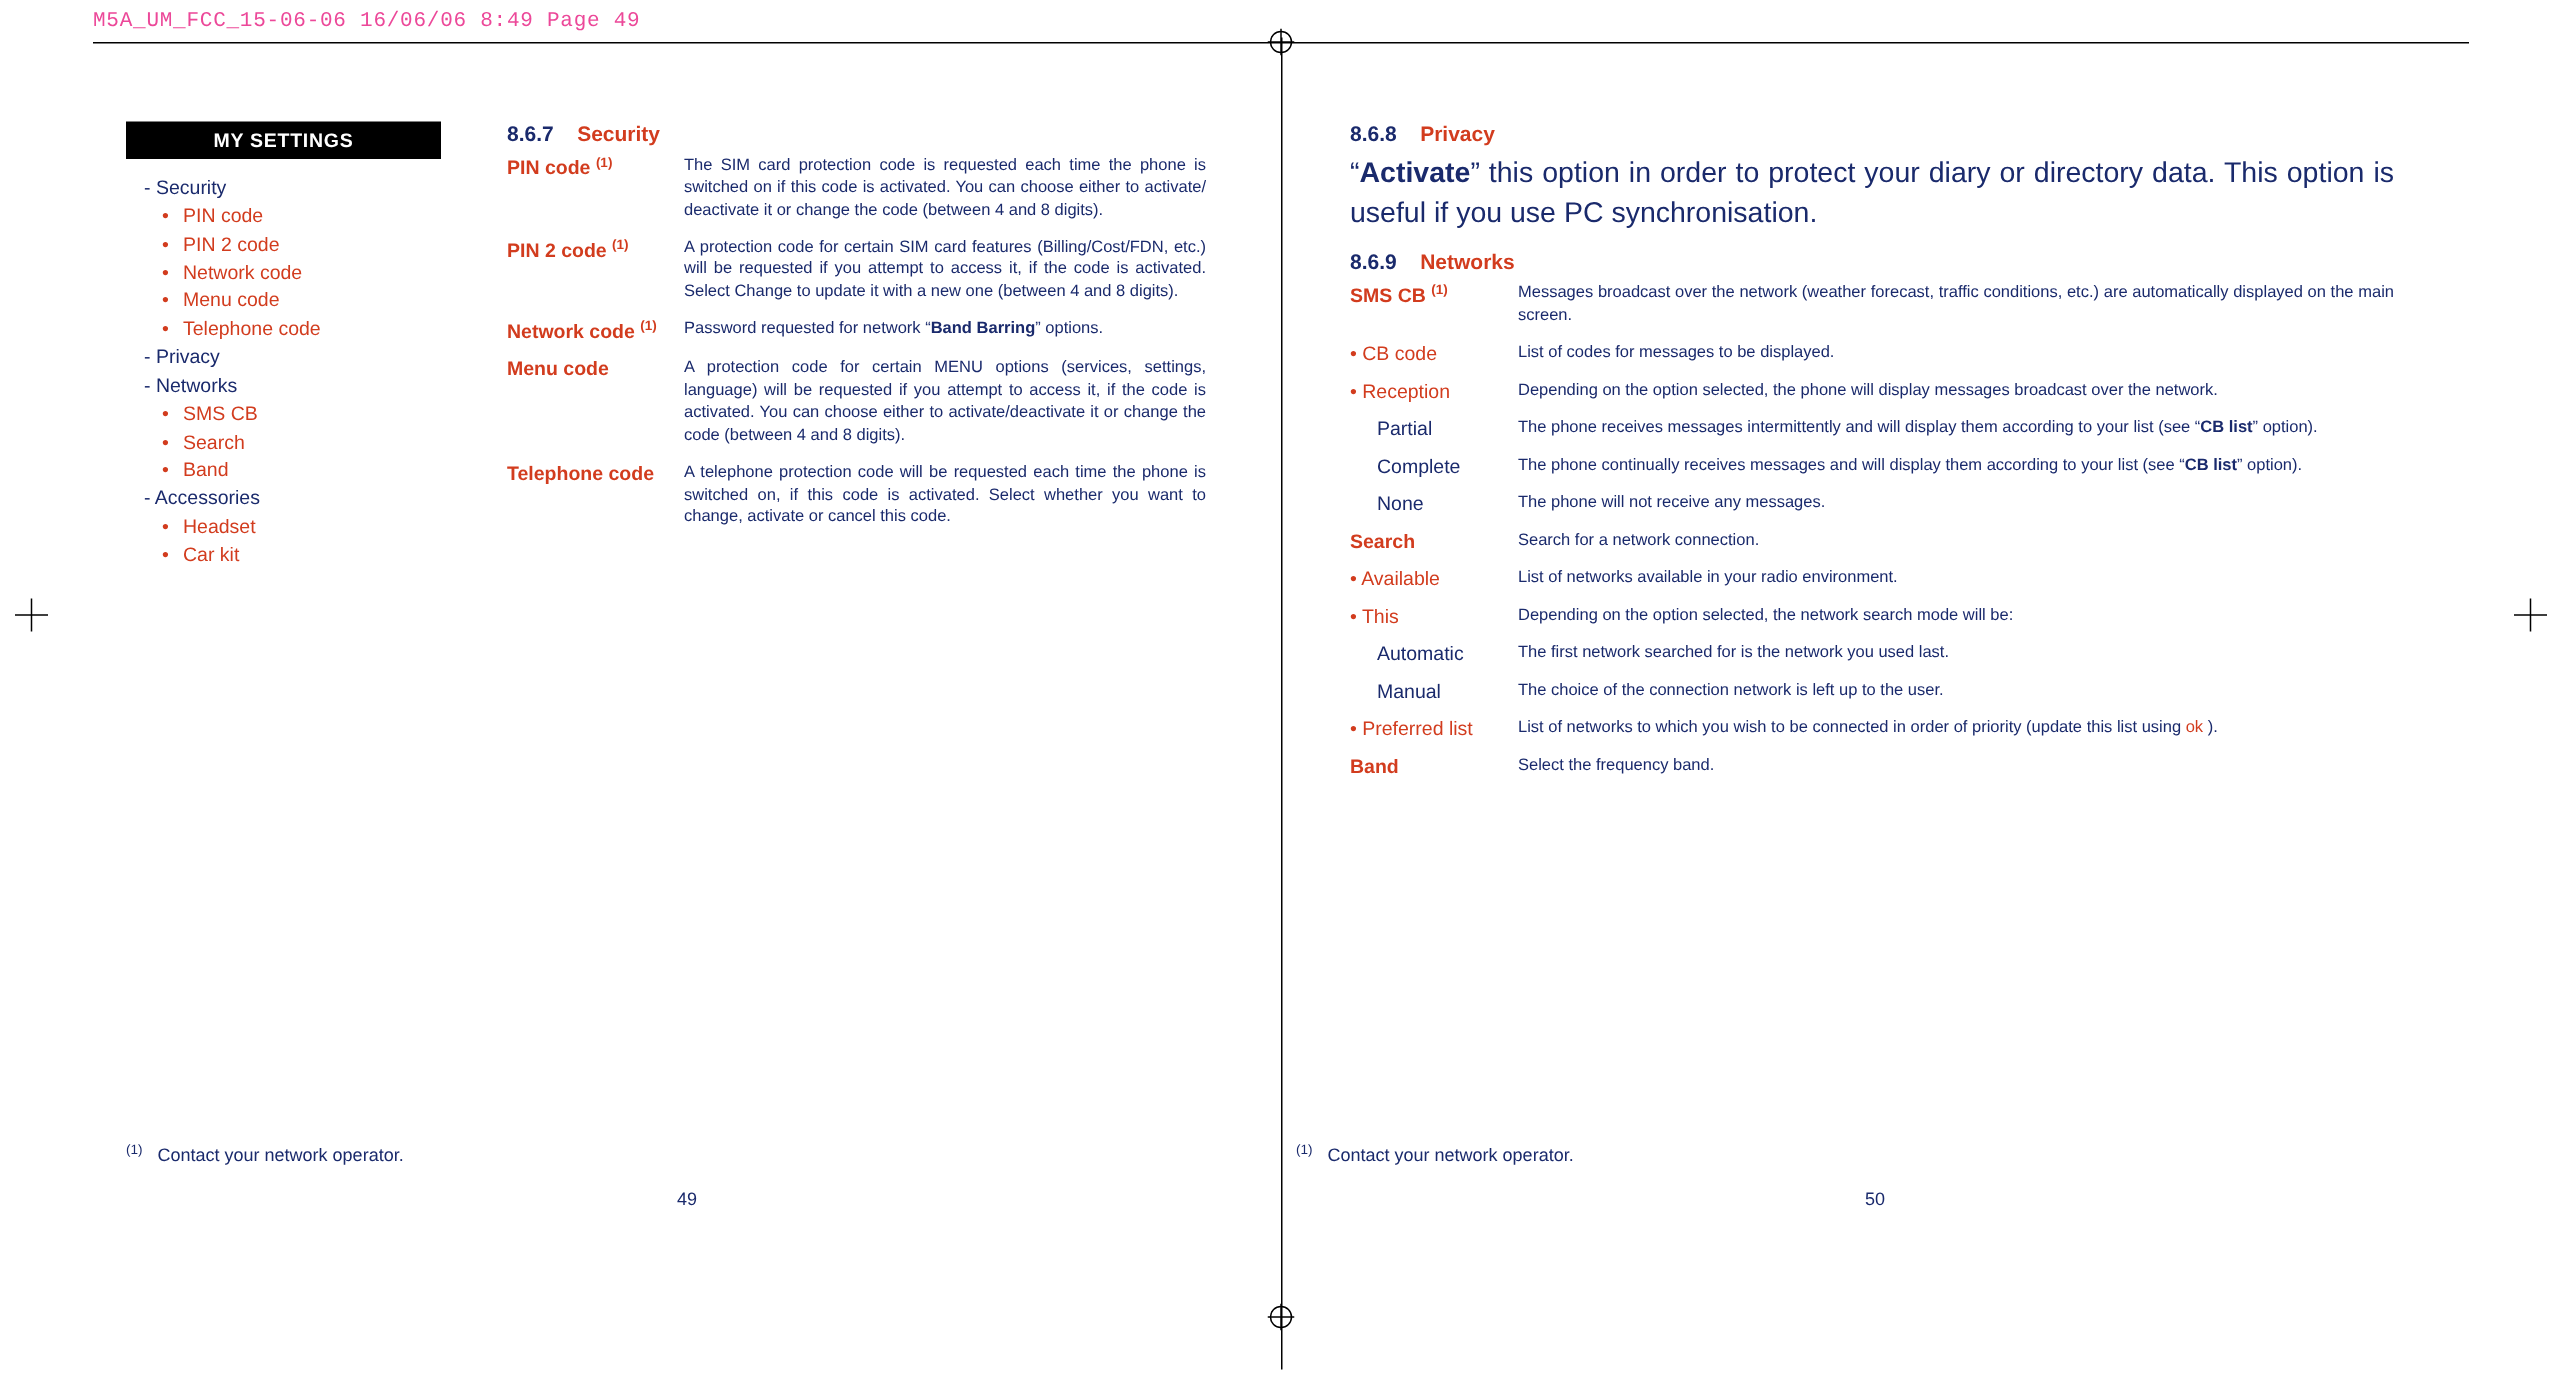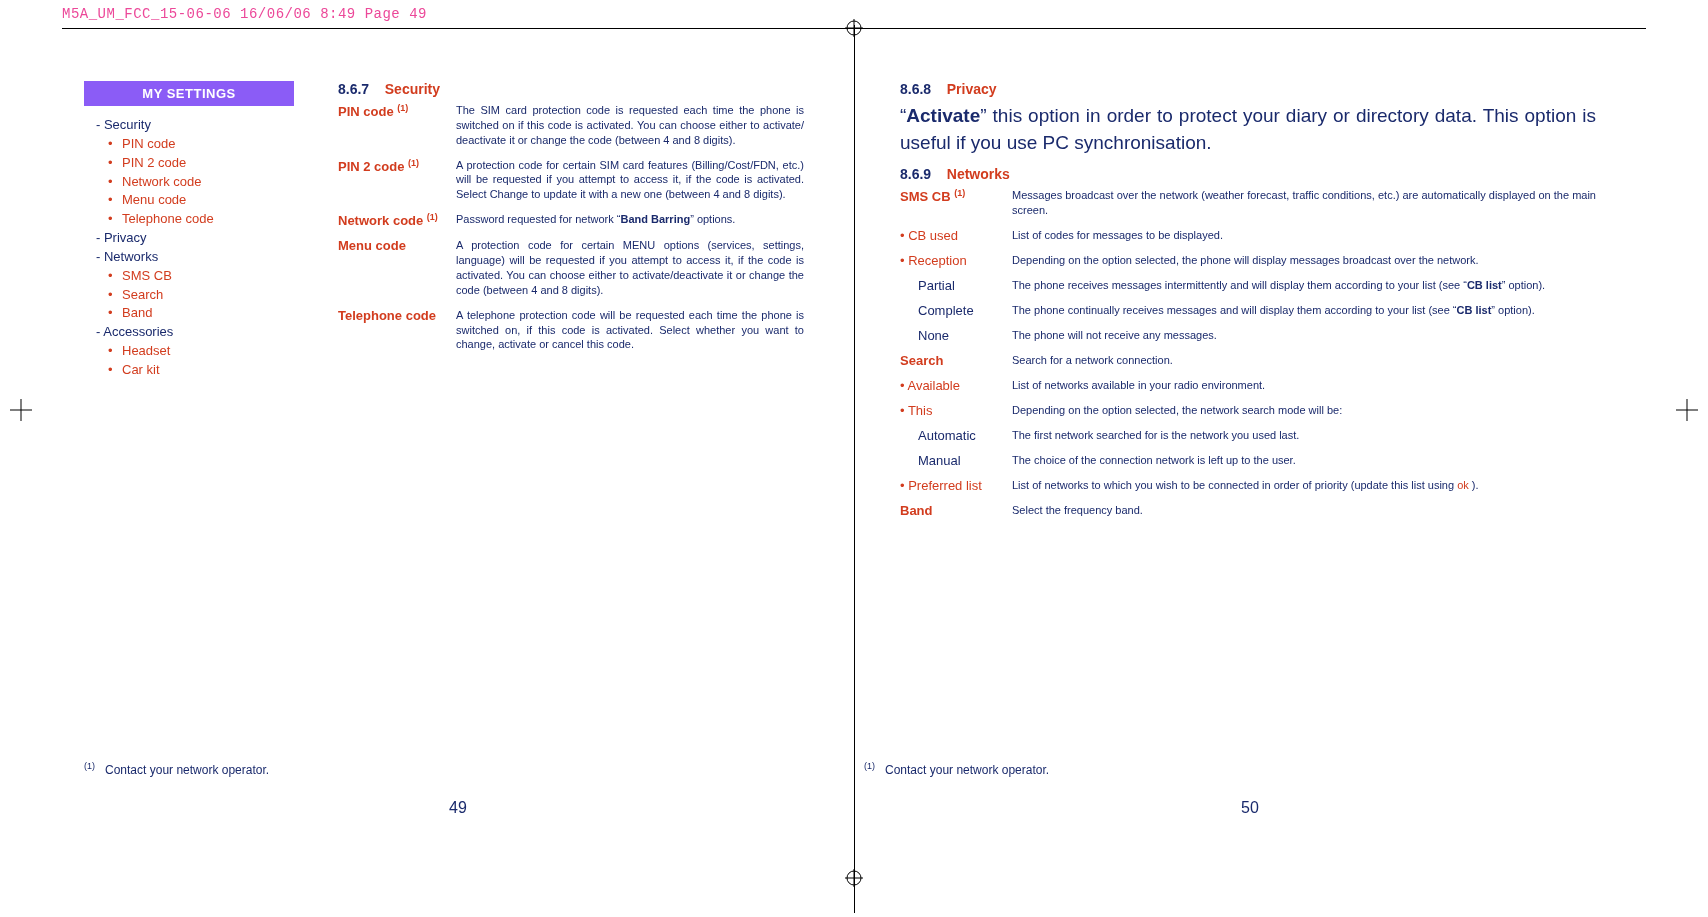--- a/index.html
+++ b/index.html
@@ -19,21 +19,21 @@
   .cross-left  { left: -52px; top: 370px; }
   .cross-right { right: -52px; top: 370px; }
 
   .page { position: absolute; top: 0; bottom: 0; padding: 52px 40px 0 40px; }
   .page-left  { left: 0; right: 50%; }
   .page-right { left: 50%; right: 0; }
   .bold   { font-weight: 700; }
   .sup    { font-size: 9px; vertical-align: super; }
 
   .sidebar { position: absolute; left: 22px; top: 52px; width: 210px; }
-  .sidebar-header { background: #8b5cf6; color: #fff; font-weight: 700; letter-spacing: 0.5px; padding: 5px 0; text-align: center; font-size: 13px; }
+  .sidebar-header { background: #000000; color: #fff; font-weight: 700; letter-spacing: 0.5px; padding: 5px 0; text-align: center; font-size: 13px; }
   .side-list { padding: 10px 6px 0 8px; font-size: 13px; line-height: 1.45; }
   .side-list .sec { color: #1a2a6c; padding-left: 4px; }
   .side-list .sec::before { content: "-  "; color:#1a2a6c; }
   .side-list .item { color: #d23c1e; padding-left: 30px; position: relative; }
   .side-list .item::before { content: "\2022"; position:absolute; left: 16px; top:0; }
 
   .content-left { margin-left: 236px; padding-right: 10px; }
   .sec-head { margin-bottom: 6px; }
   .sec-num { color:#1a2a6c; font-weight:700; font-size: 14px; margin-right: 12px;}
   .sec-title { color:#d23c1e; font-weight:700; font-size: 14px; }
@@ -46,21 +46,21 @@
   .page-right .indent1 .def-term { padding-left: 0; color:#d23c1e; font-weight:400; }
   .page-right .indent2 .def-term { padding-left: 18px; color:#1a2a6c; font-weight:400; }
   .page-right .def-row.boldterm .def-term { font-weight:700; }
 
   .para { color:#1a2a6c; font-size:19px; line-height:1.4; margin-bottom: 10px; text-align: justify; }
 
   .footnote { position:absolute; bottom: 140px; left: 22px; font-size: 12px; color:#1a2a6c; }
   .footnote .sup { color:#1a2a6c; }
   .page-right .footnote { left: 10px; }
 
-  .page-num { position:absolute; bottom: 100px; font-size: 16px; color:#1a2a6c; font-weight: 400; }
+  .page-num { position:absolute; bottom: 111px; font-size: 12px; color:#1a2a6c; font-weight: 400; }
   .page-left .page-num { left: 50%; transform: translateX(-50%); }
   .page-right .page-num { left: 50%; transform: translateX(-50%); }
 
   .ok { color:#d23c1e; font-family: Arial, sans-serif; }
 </style>
 </head>
 <body>
 
 <div class="page-wrap">
   <div class="print-header">M5A_UM_FCC_15-06-06  16/06/06  8:49  Page 49</div>
@@ -154,21 +154,21 @@
           <div class="sec-head">
             <span class="sec-num">8.6.9</span>
             <span class="sec-title">Networks</span>
           </div>
           <div id="right-rows">
               <div class="def-row boldterm">
                 <div class="def-term">SMS CB <span class="sup">(1)</span></div>
                 <div class="def-desc">Messages broadcast over the network (weather forecast, traffic conditions, etc.) are automatically displayed on the main screen.</div>
               </div>
               <div class="def-row indent1">
-                <div class="def-term">• CB used</div>
+                <div class="def-term">• CB code</div>
                 <div class="def-desc">List of codes for messages to be displayed.</div>
               </div>
               <div class="def-row indent1">
                 <div class="def-term">• Reception</div>
                 <div class="def-desc">Depending on the option selected, the phone will display messages broadcast over the network.</div>
               </div>
               <div class="def-row indent2">
                 <div class="def-term">Partial</div>
                 <div class="def-desc">The phone receives messages intermittently and will display them according to your list (see “<span class="bold">CB list</span>” option).</div>
               </div>

